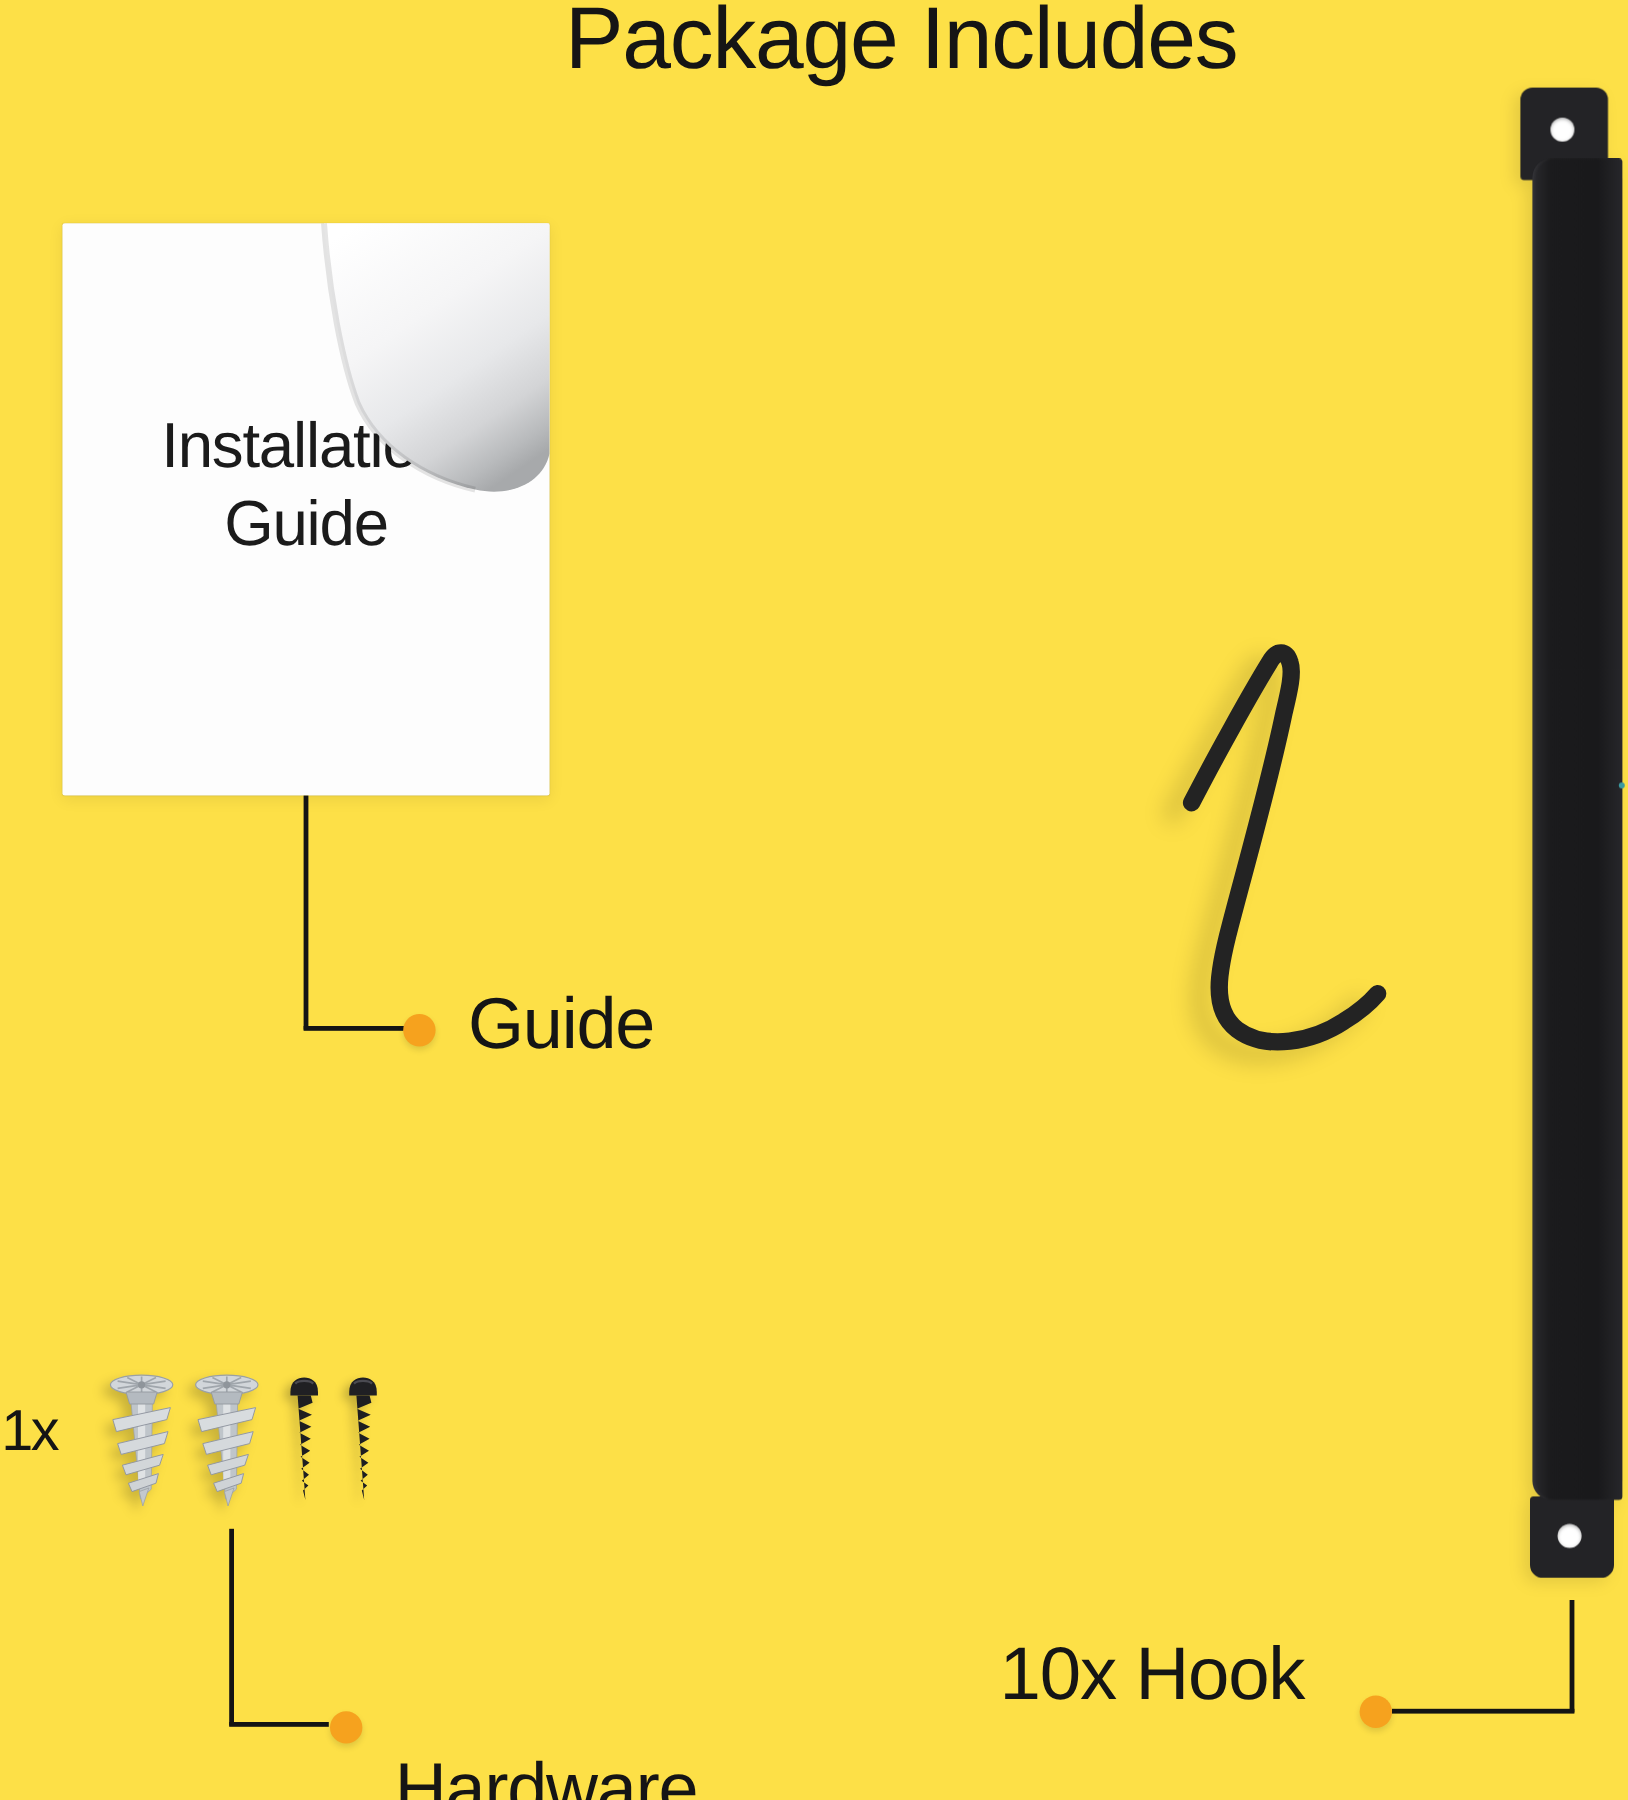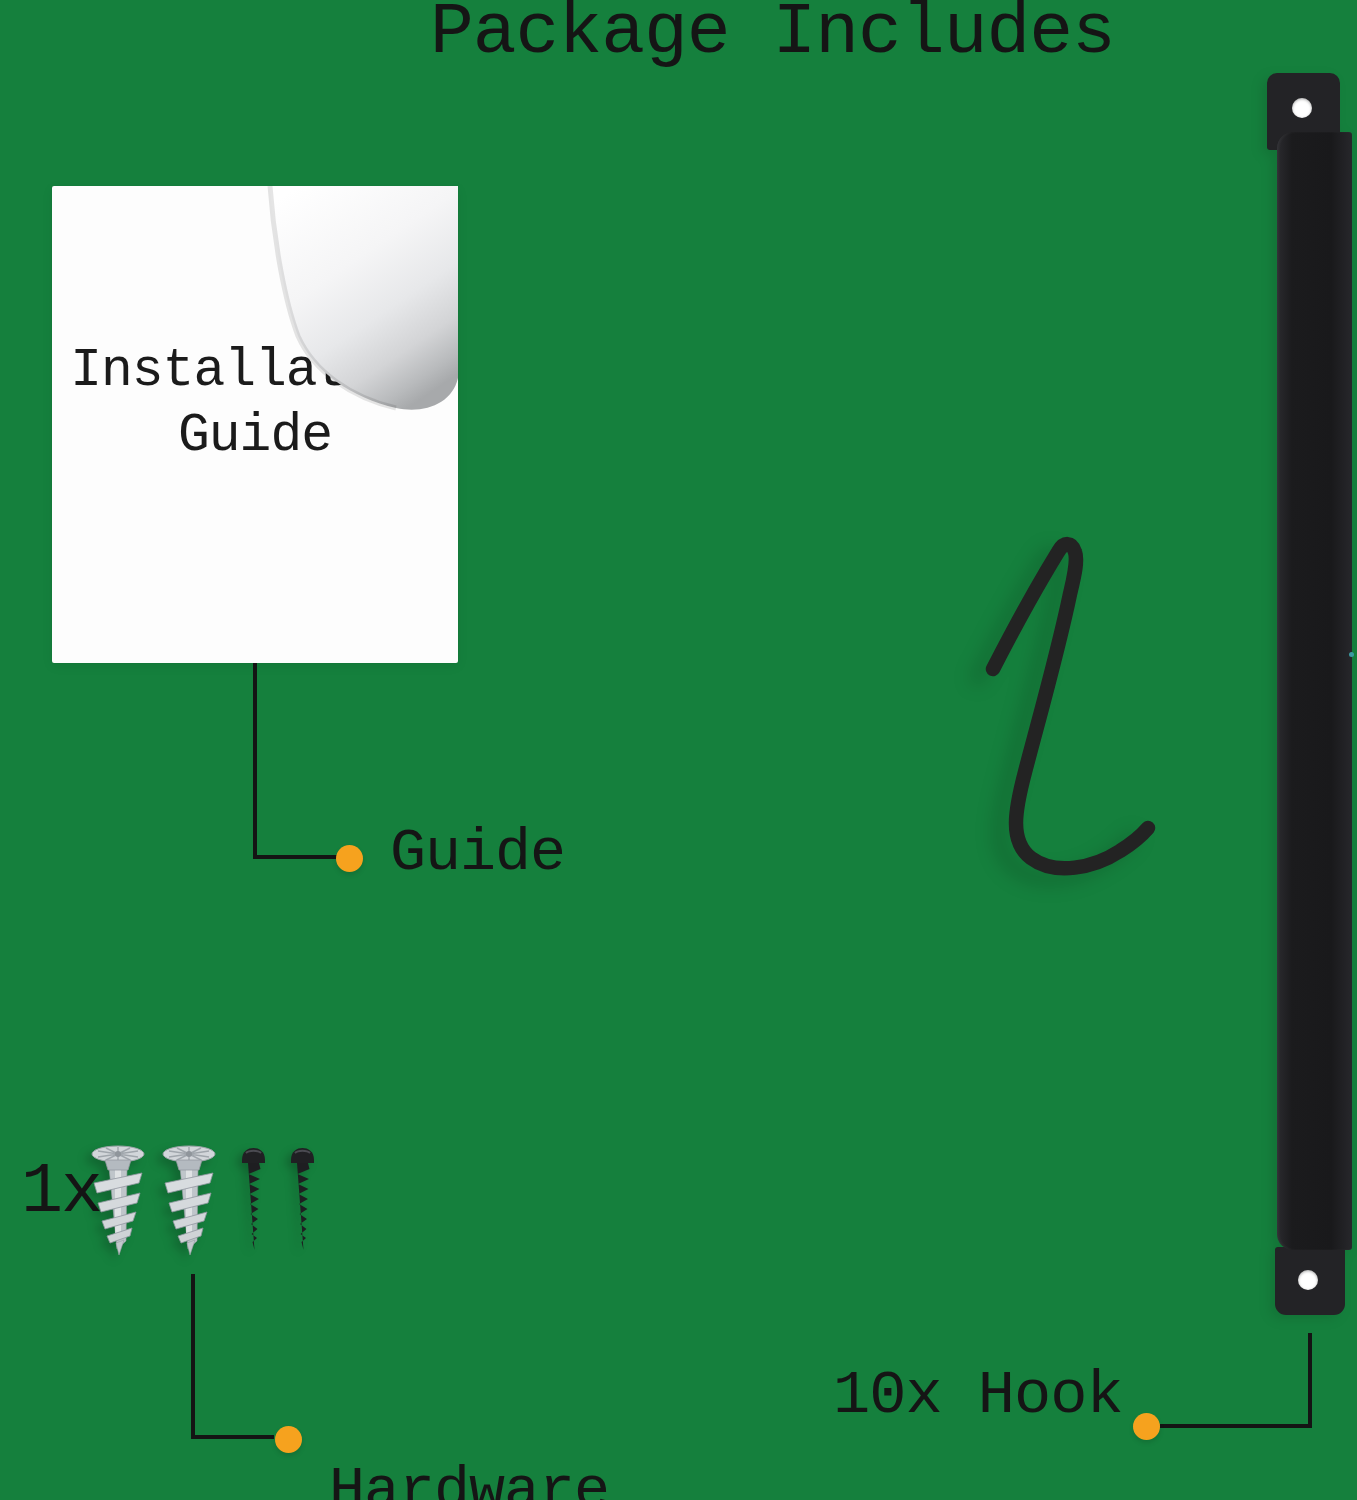--- a/index.html
+++ b/index.html
@@ -1,18 +1,18 @@
 <!DOCTYPE html>
 <html style="--accent: #F6A21E; --ink: #151515; --leader_line: #141414; --paper: #fdfdfd; --rail_black: #1d1d1f; --metal_silver: #cfd4d8; --screw_black: #1f1f22;"><head>
 <meta charset="utf-8">
 <style>
   html,body{margin:0;padding:0;background:#ffffff;}
   .stage{
     position:relative; width:1357px; height:1500px; overflow:hidden;
-    background:#15803d; font-family:Liberation Mono, monospace;
+    background:#fde047; font-family:Liberation Sans, sans-serif;
     color:var(--ink,#151515);
   }
   .abs{position:absolute;}
   .title{
     left:430px; top:-7px; width:642px; text-align:center;
     font-size:73px; line-height:80px; letter-spacing:-1px; color:var(--ink,#151515);
     white-space:nowrap;
   }
   
   .paper{
@@ -35,21 +35,21 @@
   }
   .callout-label{
     font-size:60px; line-height:64px; letter-spacing:-1px; color:var(--ink,#151515);
     white-space:nowrap;
   }
   .rail-label{
     font-size:62px; line-height:79px; letter-spacing:-1px; color:var(--ink,#151515);
     white-space:nowrap;
   }
   .count-label{
-    font-size:70px; line-height:66px; letter-spacing:-2px; color:var(--ink,#151515);margin-left:20px;
+    font-size:48px; line-height:66px; letter-spacing:-2px; color:var(--ink,#151515);
   }
   
   .anchor-svg{filter:drop-shadow(-6px 5px 5px rgba(0,0,0,0.20));}
   .screw-svg{filter:drop-shadow(-5px 4px 4px rgba(0,0,0,0.22));}
   
   .hook-svg{filter:drop-shadow(-16px 10px 9px rgba(0,0,0,0.15));}
   
   .rail-wrap{filter:drop-shadow(-5px 4px 6px rgba(0,0,0,0.10));}
   .rail-tab{background:#232326;}
   .rail-tab-top{left:1267px; top:73px; width:73px; height:77px; border-radius:10px 10px 3px 3px;}

